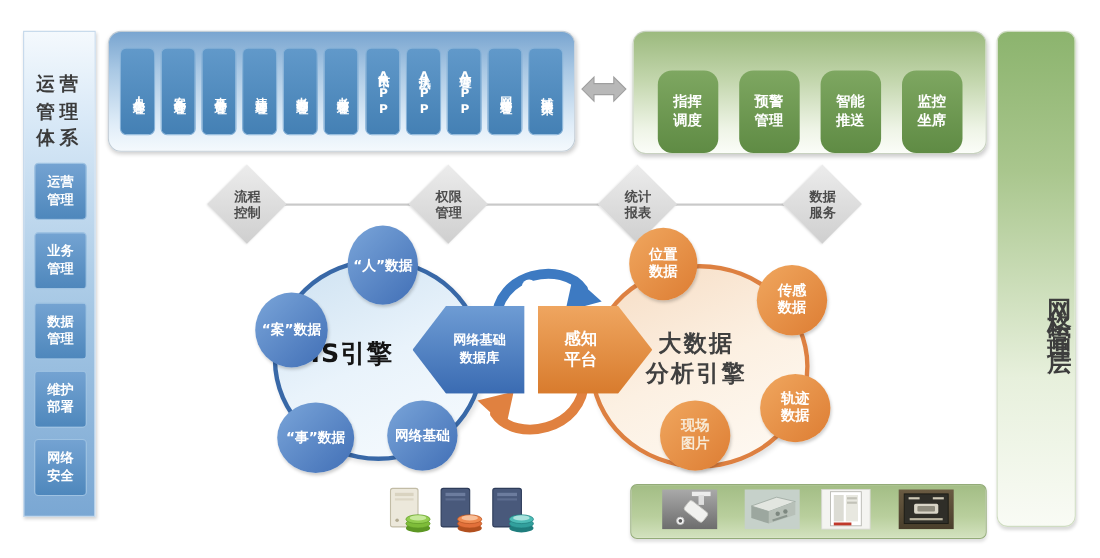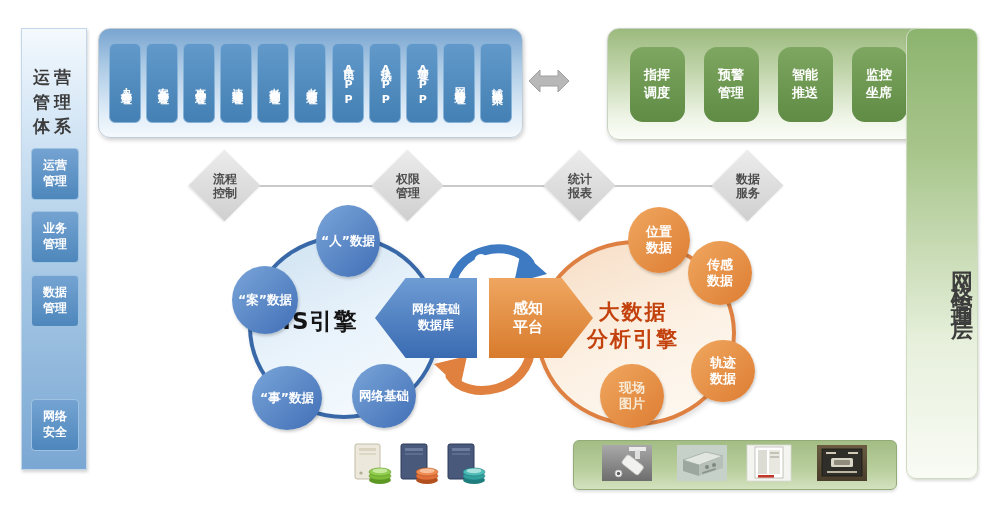--- a/index.html
+++ b/index.html
@@ -39,21 +39,21 @@
     border:1px solid #87b2d8;color:#fff;font-size:11px;font-weight:bold;
     writing-mode:vertical-rl;text-orientation:upright;letter-spacing:2px;
     display:flex;align-items:center;justify-content:center;
   }
 
   
   .green-panel{
     position:absolute;left:575px;top:28px;width:320px;height:110px;border-radius:12px;
     background:linear-gradient(180deg,#9cba7e 0%,#c3d6ad 40%,#eef4e6 80%,#fbfdf8 100%);
     border:1px solid #c8d2c0;box-shadow:1px 2px 4px rgba(0,0,0,.2);
-    display:flex;justify-content:center;align-items:center;gap:19px;margin-left:32px;
+    display:flex;justify-content:center;align-items:flex-end;gap:19px;
   }
   .green-item{
     width:55px;height:75px;border-radius:13px;flex:0 0 auto;
     background:linear-gradient(180deg,#7ea761 0%,#5f8b44 100%);
     color:#fff;font-size:13px;font-weight:bold;line-height:1.35;
     display:flex;align-items:center;justify-content:center;text-align:center;
   }
 
   
   .right-bar{
@@ -91,21 +91,21 @@
     font-size:23px;font-weight:bold;color:#141414;letter-spacing:1px;
   }
   .bd-circle{
     position:absolute;left:536px;top:240px;width:192px;height:178px;border-radius:50%;
     border:4px solid #dd8041;
     background:linear-gradient(155deg,#f6dcc3 0%,#fcf0e2 50%,#fefaf4 100%);
     box-shadow:2px 3px 5px rgba(0,0,0,.12);
   }
   .bd-label{
     position:absolute;left:558px;top:299px;width:150px;text-align:center;
-    font-size:21px;font-weight:bold;color:#c2410c;line-height:1.3;letter-spacing:2px;
+    font-size:21px;font-weight:bold;color:#404040;line-height:1.3;letter-spacing:2px;
   }
 
   
   .arrow-left{
     position:absolute;left:375px;top:278px;width:102px;height:80px;
     clip-path:polygon(0% 50%,30% 0%,100% 0%,100% 100%,30% 100%);
     background:linear-gradient(180deg,#6e9cd4 0%,#3a6bb2 100%);
     display:flex;align-items:center;justify-content:center;
     color:#fff;font-size:12px;font-weight:bold;text-align:center;line-height:1.3;
     padding-left:20px;box-sizing:border-box;
@@ -157,20 +157,22 @@
   <div class="left-bar">
     <div class="title pre">运营
 管理
 体系</div>
     <div class="side-item pre" style="top:119px">运营
 管理</div>
     <div class="side-item pre" style="top:182px">业务
 管理</div>
     <div class="side-item pre" style="top:246px">数据
 管理</div>
+    <div class="side-item pre" style="top:308px">维护
+部署</div>
     <div class="side-item pre" style="top:370px">网络
 安全</div>
   </div>
 
   <div class="top-panel">
     <div class="pill">人员管理</div>
     <div class="pill">案件管理</div>
     <div class="pill">事件管理</div>
     <div class="pill">违建管理</div>
     <div class="pill">考勤管理</div>
@@ -241,21 +243,21 @@
   <div class="arrow-left pre">网络基础
 数据库</div>
   <div class="arrow-right pre">感知
 平台</div>
 
   <div class="sat sat-blue nowrap" style="left:316px;top:205px;width:64px;height:72px">“人”数据</div>
   <div class="sat sat-blue nowrap" style="left:232px;top:266px;width:66px;height:68px">“案”数据</div>
   <div class="sat sat-blue nowrap" style="left:252px;top:366px;width:70px;height:64px">“事”数据</div>
   <div class="sat sat-blue nowrap" style="left:352px;top:364px;width:64px;height:64px">网络基础</div>
 
-  <div class="sat sat-orange pre" style="left:628px;top:207px;width:62px;height:66px">位置
+  <div class="sat sat-orange pre" style="left:572px;top:207px;width:62px;height:66px">位置
 数据</div>
   <div class="sat sat-orange pre" style="left:688px;top:241px;width:64px;height:64px">传感
 数据</div>
   <div class="sat sat-orange pre" style="left:691px;top:340px;width:64px;height:62px">轨迹
 数据</div>
   <div class="sat sat-orange pre" style="left:600px;top:364px;width:64px;height:64px;color:#f7ead6">现场
 图片</div>
 
   <svg class="servers-svg" width="136" height="46" viewBox="0 0 136 46">
     <g>

